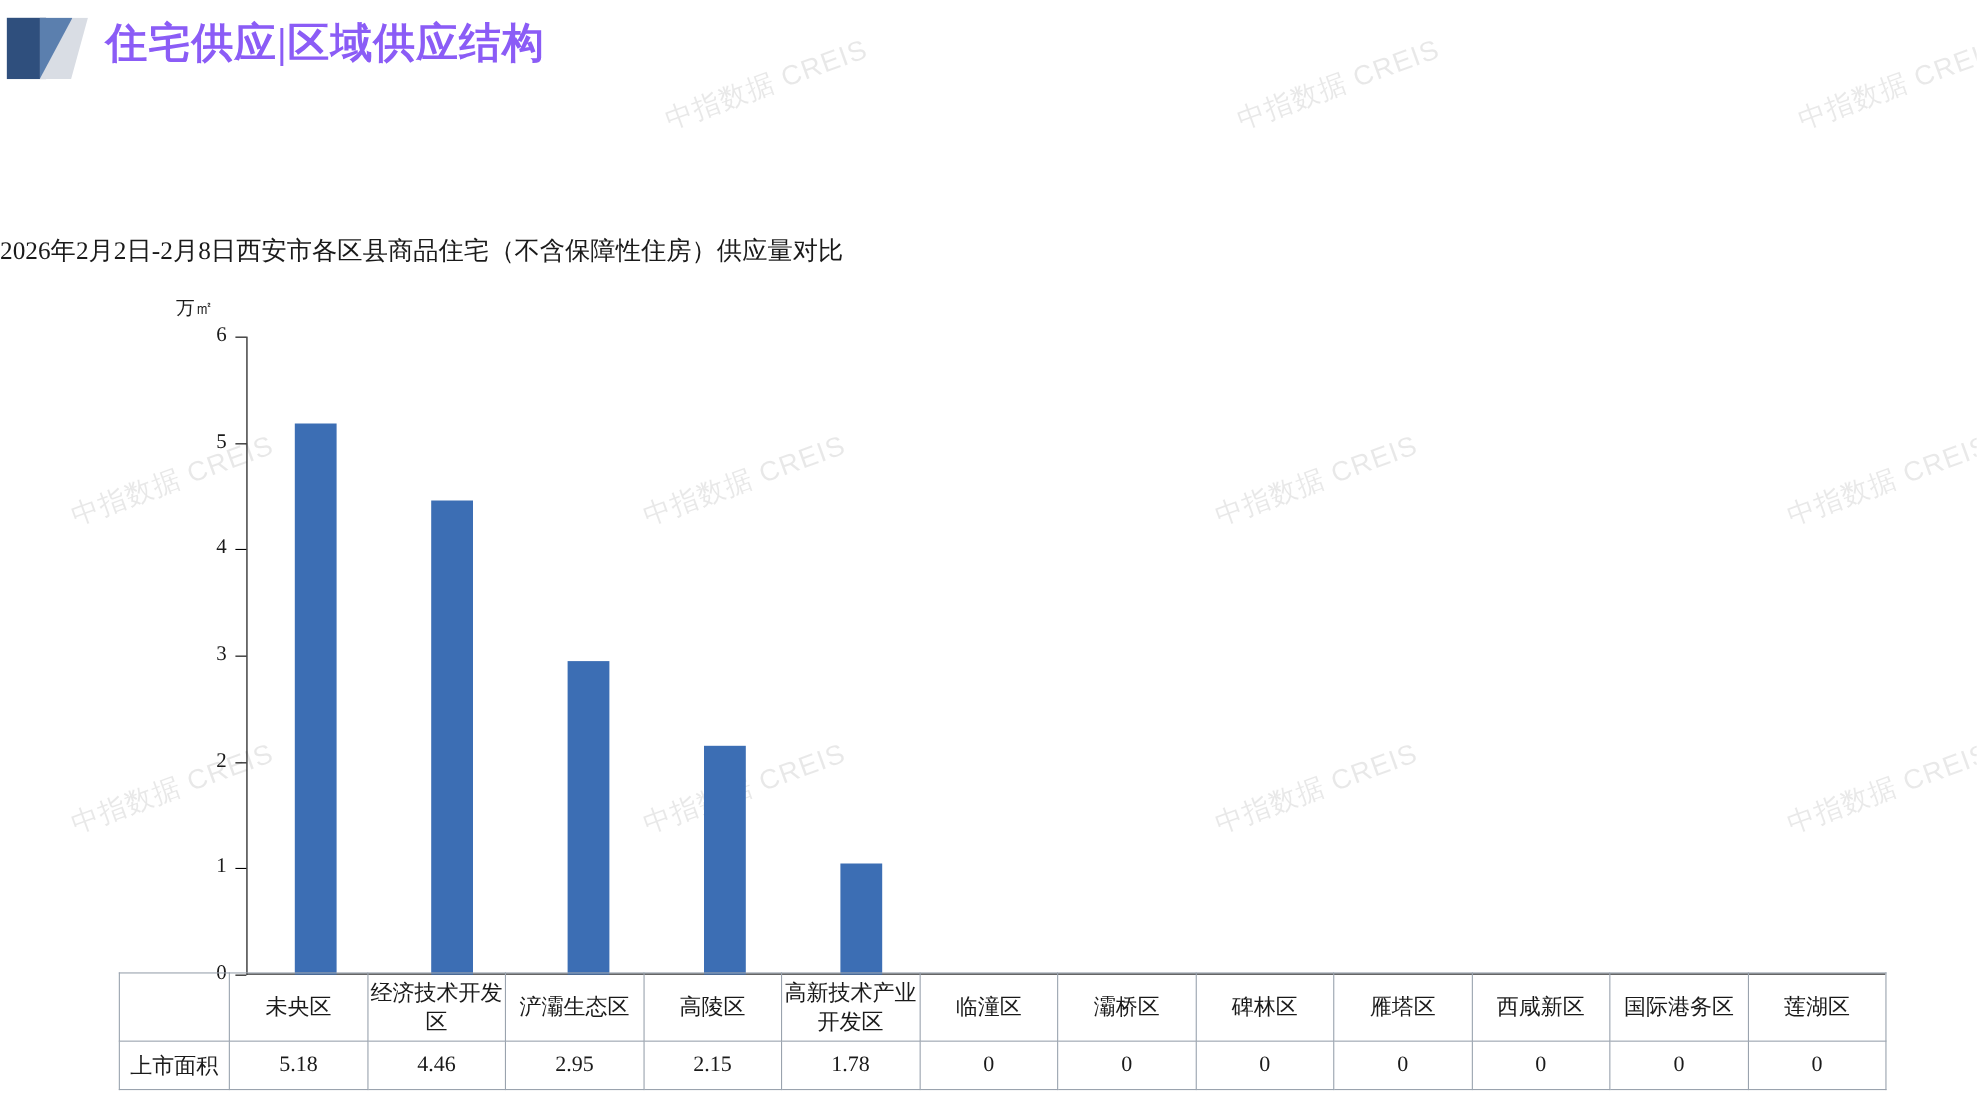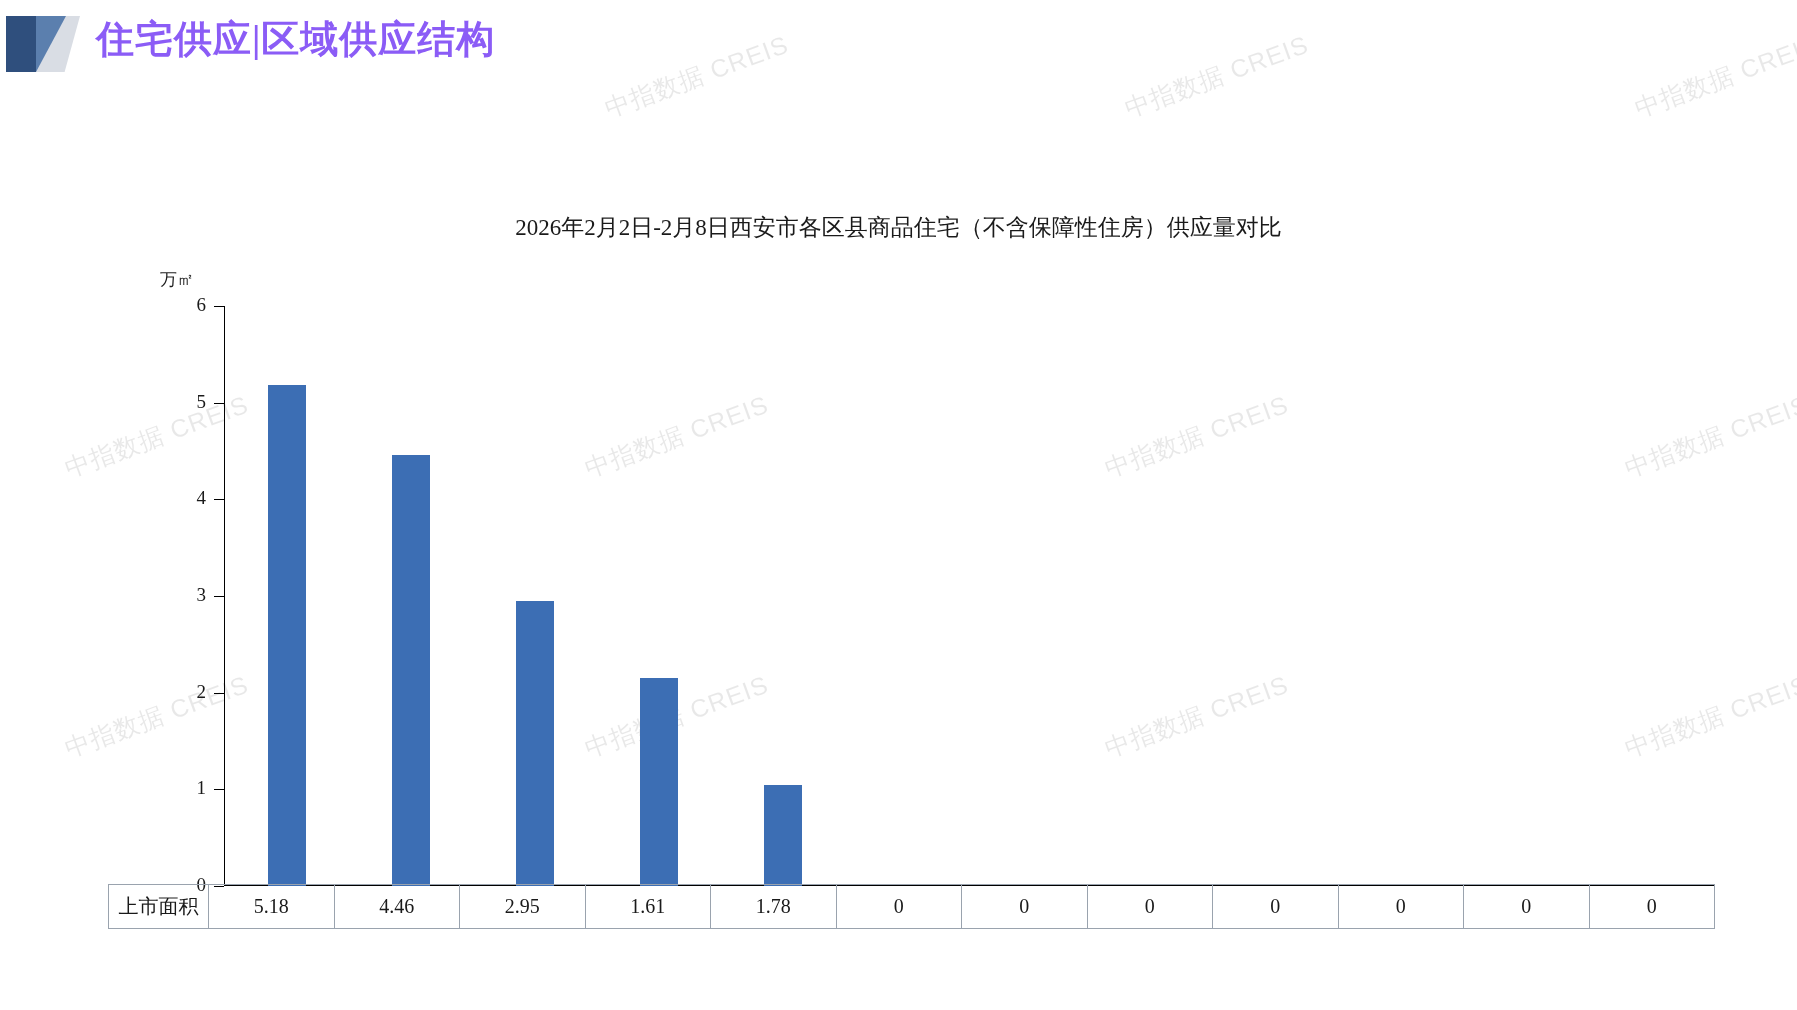--- a/index.html
+++ b/index.html
@@ -66,21 +66,21 @@
     color: #1a1a1a;
     text-indent: 0;
     font-family: "Liberation Serif", "DejaVu Serif", serif;
   }
 
   
   .chart-title {
     position: absolute;
     left: 0; top: 212px;
     width: 1797px;
-    text-align: center;
+    text-align: left;
     font-size: 23px;
     color: #1a1a1a;
     font-family: "Liberation Serif", "DejaVu Serif", serif;
   }
   .chart-area {
     position: absolute;
     left: 0; top: 250px;
     width: 1797px; height: 640px;
   }
   .unit-label {
@@ -259,26 +259,41 @@
         <div class="bar-slot" style="left: 992.667px; width: 124.083px;"></div>
         <div class="bar-slot" style="left: 1116.75px; width: 124.083px;"></div>
         <div class="bar-slot" style="left: 1240.83px; width: 124.083px;"></div>
         <div class="bar-slot" style="left: 1364.92px; width: 124.083px;"></div>
       </div>
   </div>
 
   <div class="table-wrap">
     <table class="data">
       <tbody>
+          <tr class="head" id="table-head-row">
+        <td class="corner" style="width: 100px;"></td>
+      <td style="width: 125.5px;">未央区</td>
+            <td style="width: 125.5px;">经济技术开发区</td>
+            <td style="width: 125.5px;">浐灞生态区</td>
+            <td style="width: 125.5px;">高陵区</td>
+            <td style="width: 125.5px;">高新技术产业开发区</td>
+            <td style="width: 125.5px;">临潼区</td>
+            <td style="width: 125.5px;">灞桥区</td>
+            <td style="width: 125.5px;">碑林区</td>
+            <td style="width: 125.5px;">雁塔区</td>
+            <td style="width: 125.5px;">西咸新区</td>
+            <td style="width: 125.5px;">国际港务区</td>
+            <td style="width: 125.5px;">莲湖区</td>
+          </tr>
       <tr class="vals" id="table-vals-row">
         <td class="rowhead" style="width: 100px;">上市面积</td>
       <td style="width: 125.5px;">5.18</td>
             <td style="width: 125.5px;">4.46</td>
             <td style="width: 125.5px; font-family: Liberation Serif, serif;">2.95</td>
-            <td style="width: 125.5px;">1.61</td>
+            <td style="width: 125.5px;">2.15</td>
             <td style="width: 125.5px;">1.78</td>
             <td style="width: 125.5px;">0</td>
             <td style="width: 125.5px;">0</td>
             <td style="width: 125.5px;">0</td>
             <td style="width: 125.5px;">0</td>
             <td style="width: 125.5px;">0</td>
             <td style="width: 125.5px;">0</td>
             <td style="width: 125.5px;">0</td>
           </tr>
     </tbody>

